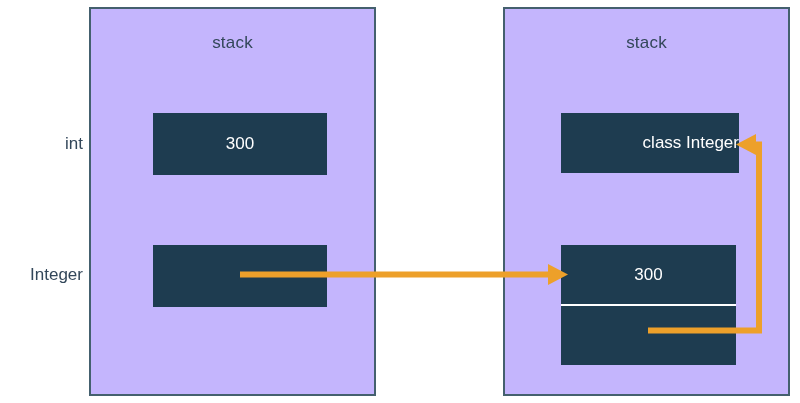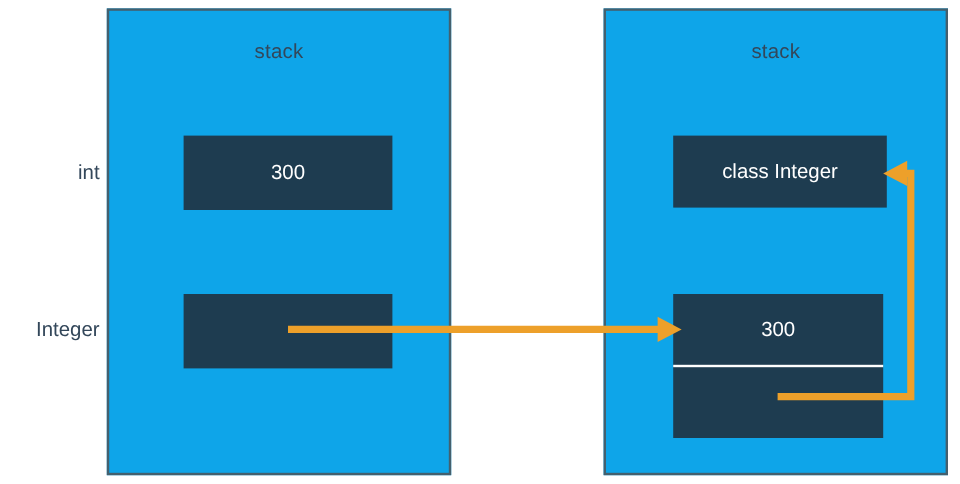--- a/index.html
+++ b/index.html
@@ -14,21 +14,21 @@
     background: #ffffff;
     font-family: "Liberation Sans", sans-serif;
     overflow: hidden;
   }
 
   
   .region {
     position: absolute;
     box-sizing: border-box;
     border: 2px solid #44606e;
-    background: #0ea5e9;
+    background: #c4b5fd;
   }
   #region-stack { left: 89px;  top: 7px; width: 287px; height: 389px; }
   #region-heap  { left: 503px; top: 7px; width: 287px; height: 389px; }
 
   .region-title {
     position: absolute;
     left: 0;
     right: 0;
     top: 24px;
     text-align: center;
@@ -54,21 +54,21 @@
     position: absolute;
     background: #1e3c50;
     color: #ffffff;
     font-size: 17px;
     display: flex;
     align-items: center;
     justify-content: center;
   }
   #cell-stack-int      { left: 153px; top: 113px; width: 174px; height: 62px; }
   #cell-stack-integer  { left: 153px; top: 245px; width: 174px; height: 62px; }
-  #cell-heap-class     { left: 561px; top: 113px; width: 178px; height: 60px; }
+  #cell-heap-class     { left: 561px; top: 113px; width: 178px; height: 60px; justify-content: flex-end; }
 
   
   #cell-heap-object {
     position: absolute;
     left: 561px; top: 245px; width: 175px; height: 120px;
     background: #1e3c50;
   }
   #cell-heap-object .compartment {
     position: absolute;
     left: 0; right: 0;

